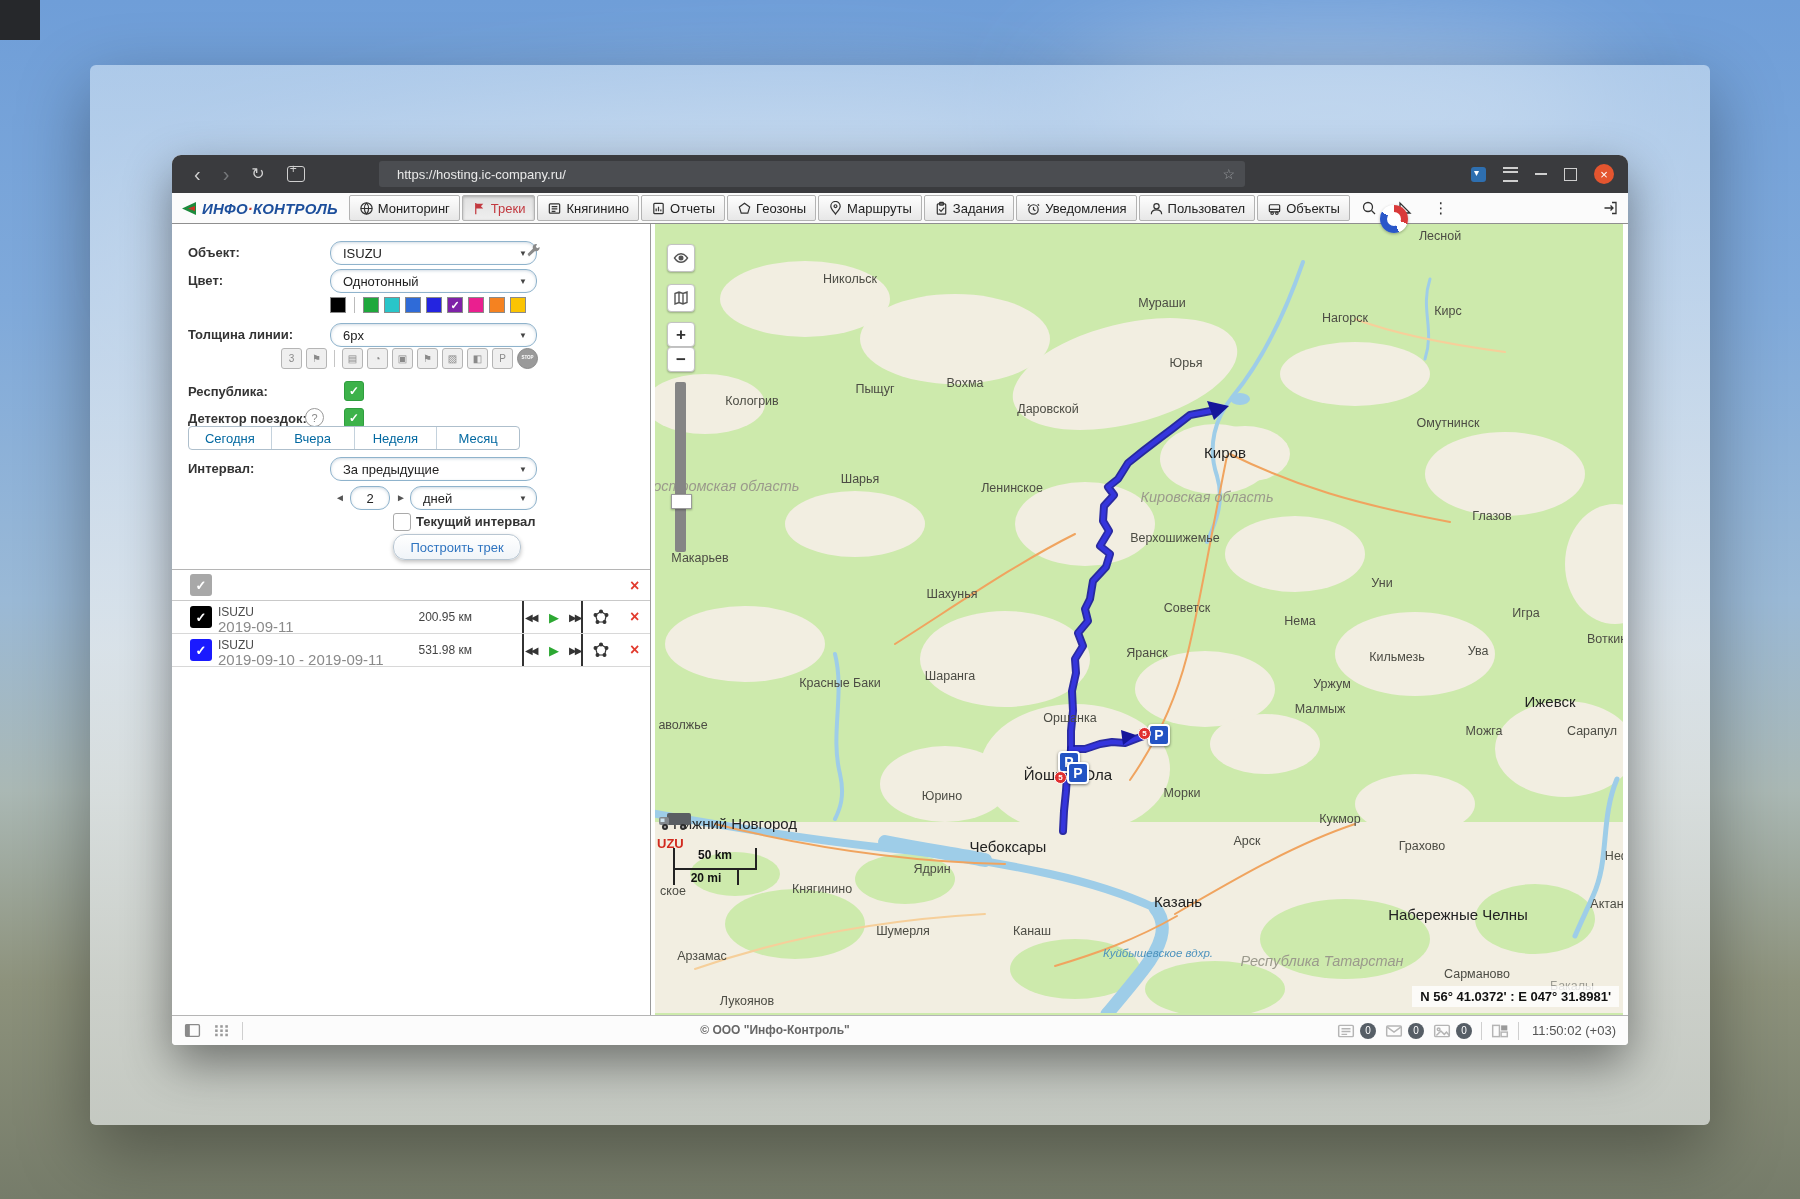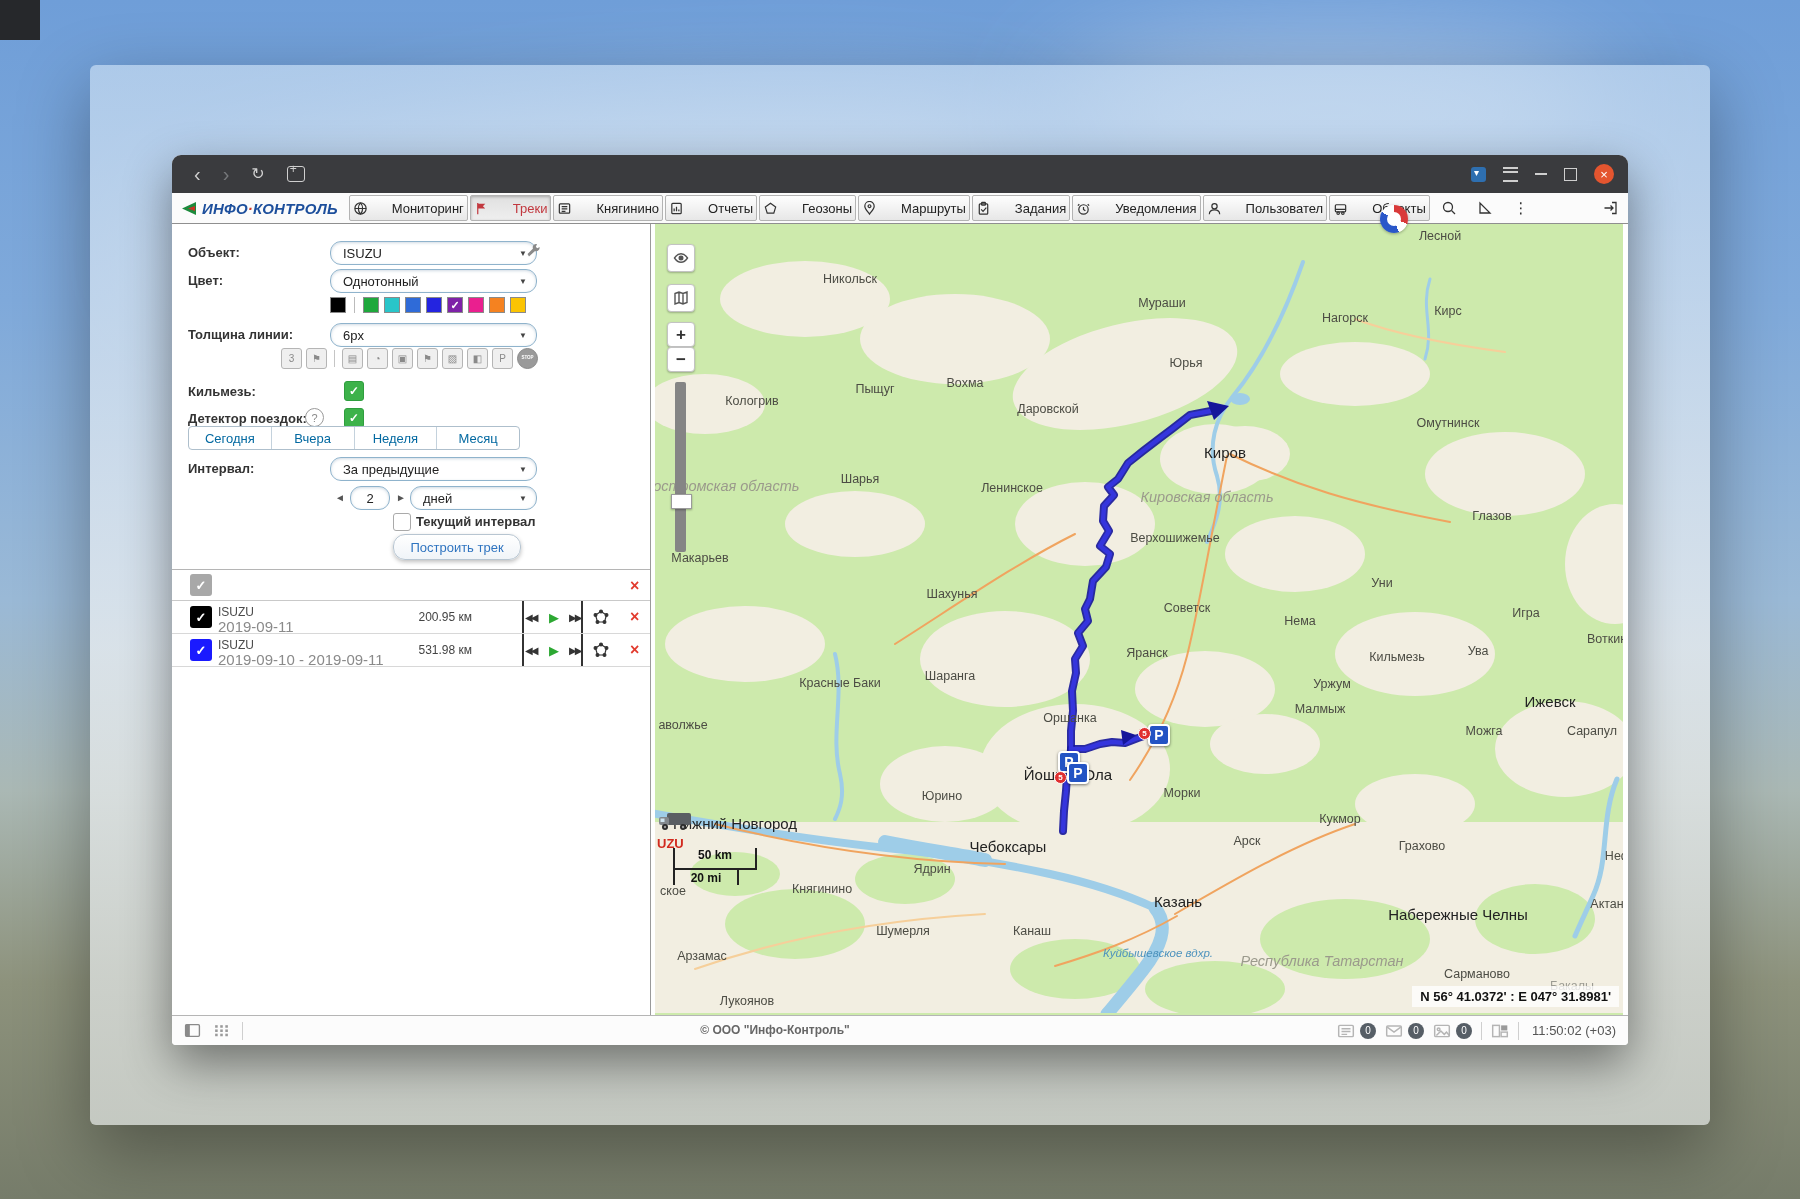--- a/index.html
+++ b/index.html
@@ -30,21 +30,21 @@
   .hamburger::after{content:"";position:absolute;left:0;top:2.5px;width:15px;height:2px;background:#cfcfcf;}
   .win-min{width:12px;height:2px;background:#cfcfcf;}
   .win-max{width:11px;height:11px;border:1.5px solid #cfcfcf;}
   .win-close{width:20px;height:20px;border-radius:50%;background:#e4552f;color:#fff;font-size:13px;
     display:flex;align-items:center;justify-content:center;line-height:1;}
   
   .tabbar{height:30px;flex:0 0 30px;background:#fbfbfb;border-bottom:1px solid #8f8f8f;display:flex;align-items:stretch;}
   .applogo{display:flex;align-items:center;gap:5px;padding:0 10px 0 8px;}
   .applogo .lg-text{font-size:15px;font-weight:bold;font-style:italic;color:#1d4f9c;letter-spacing:.2px;}
   .applogo .lg-dot{color:#d23c2a;font-weight:bold;}
-  .tab{display:flex;align-items:center;gap:24px;padding:0 3px;margin:2px 1px;border:1px solid #b3b3b3;border-radius:2px;
+  .tab{display:flex;align-items:center;gap:4px;padding:0 9px;margin:2px 1px;border:1px solid #b3b3b3;border-radius:2px;
     background:linear-gradient(#fefefe,#e7e7e7);font-size:13px;color:#222;white-space:nowrap;}
   .tab svg{width:15px;height:15px;stroke:#333;fill:none;stroke-width:1.3;}
   .tab.active{background:linear-gradient(#e0e0e0,#efefef);color:#c2383f;box-shadow:inset 0 1px 3px rgba(0,0,0,.25);}
   .tab.active svg{stroke:#c2383f;}
   .tab-tool{display:flex;align-items:center;justify-content:center;width:34px;margin:2px 1px;color:#333;}
   .tab-tool svg{width:16px;height:16px;stroke:#333;fill:none;stroke-width:1.3;}
   .tab-spacer{flex:1;}
   .dots-glyph{font-size:15px;color:#333;}
   
   .content{flex:1;display:flex;min-height:0;}
@@ -146,20 +146,24 @@
 
   <div class="window">
 
     <div class="titlebar">
       <div class="tb-nav">
         <span class="tb-btn">‹</span>
         <span class="tb-btn dim">›</span>
         <span class="tb-btn" style="font-size:16px;">↻</span>
         <span class="tb-newtab"></span>
       </div>
+      <div class="urlbar">
+        <span>https://hosting.ic-company.ru/</span>
+        <span class="star">☆</span>
+      </div>
       <div class="tb-right">
         <span class="ext-icon"></span>
         <span class="hamburger"></span>
         <span class="win-min"></span>
         <span class="win-max"></span>
         <span class="win-close">×</span>
       </div>
     </div>
 
     <div class="tabbar">
@@ -312,21 +316,21 @@
             <span class="tool-ic">▤</span>
             <span class="tool-ic">◔</span>
             <span class="tool-ic">▣</span>
             <span class="tool-ic">⚑</span>
             <span class="tool-ic">▨</span>
             <span class="tool-ic">◧</span>
             <span class="tool-ic">P</span>
             <span class="tool-ic round">STOP</span>
           </div>
 
-        <div class="sb-label" style="left:16px;top:160px;">Кильмезь:</div>
+        <div class="sb-label" style="left:16px;top:160px;">Республика:</div>
         <div class="chk" style="left:172px;top:157px;">
             <span>✓</span>
           </div>
 
         <div class="sb-label" style="left:16px;top:187px;">Детектор поездок:</div>
         <div class="helpq" style="left:133px;top:184px;">
             <span>?</span>
           </div>
         <div class="chk" style="left:172px;top:184px;">
             <span>✓</span>

